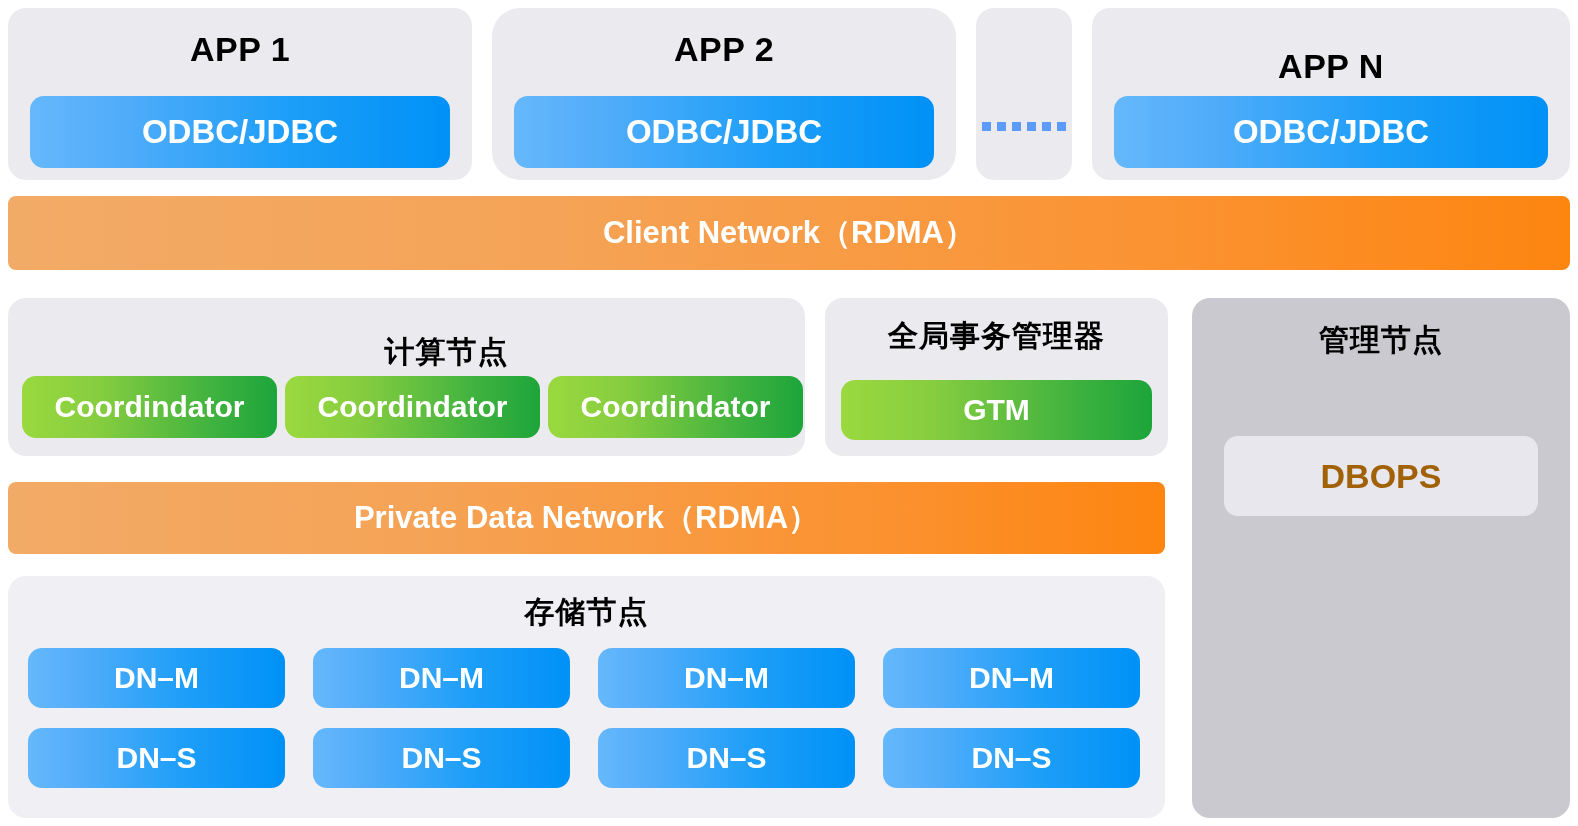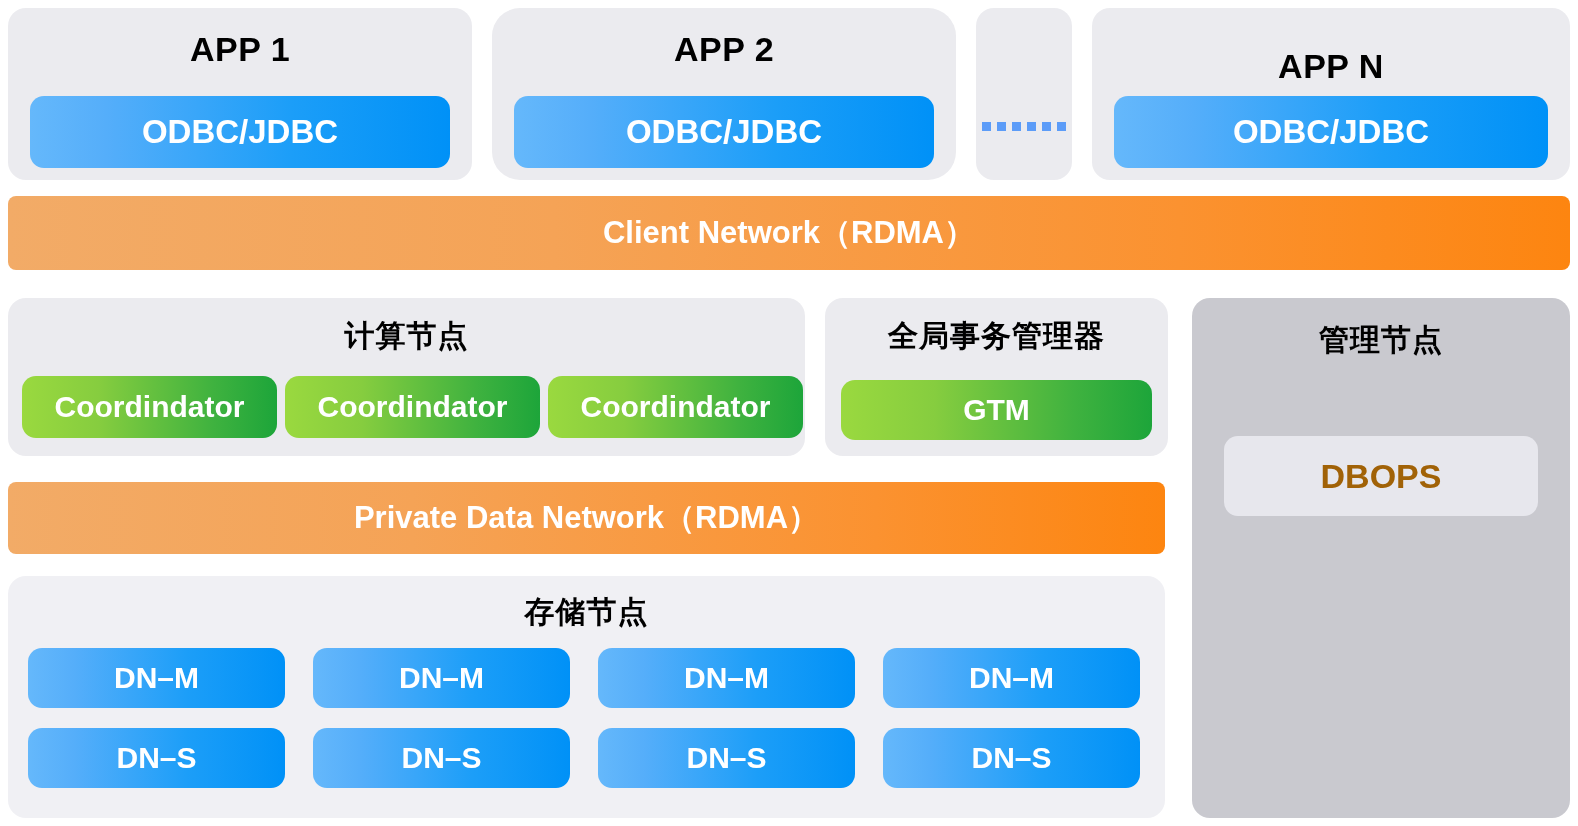--- a/index.html
+++ b/index.html
@@ -124,21 +124,21 @@
   </div>
 
   <div class="panel" style="left:1092px; top:8px; width:478px; height:172px;">
     <div class="panel-title title-en" style="top:22px;margin-top:17px;">APP N</div>
     <div class="pill pill-blue" style="left:22px; top:88px; width:434px; height:72px; font-size:33px;">ODBC/JDBC</div>
   </div>
 
   <div class="netbar" style="left:8px; top:196px; width:1562px; height:74px; font-size:31px;">Client Network（RDMA）</div>
 
   <div class="panel" style="left:8px; top:298px; width:797px; height:158px;">
-    <div class="panel-title title-cn" style="top:18px;">计算节点</div>
+    <div class="panel-title title-cn" style="top:34px;margin-left:40px;">计算节点</div>
     <div class="pill pill-green" style="left:14px; top:78px; width:255px; height:62px; font-size:30px;">Coordindator</div>
     <div class="pill pill-green" style="left:277px; top:78px; width:255px; height:62px; font-size:30px;">Coordindator</div>
     <div class="pill pill-green" style="left:540px; top:78px; width:255px; height:62px; font-size:30px;">Coordindator</div>
   </div>
 
   <div class="panel" style="left:825px; top:298px; width:343px; height:158px;">
     <div class="panel-title title-cn" style="top:18px;">全局事务管理器</div>
     <div class="pill pill-green" style="left:16px; top:82px; width:311px; height:60px; font-size:30px;">GTM</div>
   </div>
 

